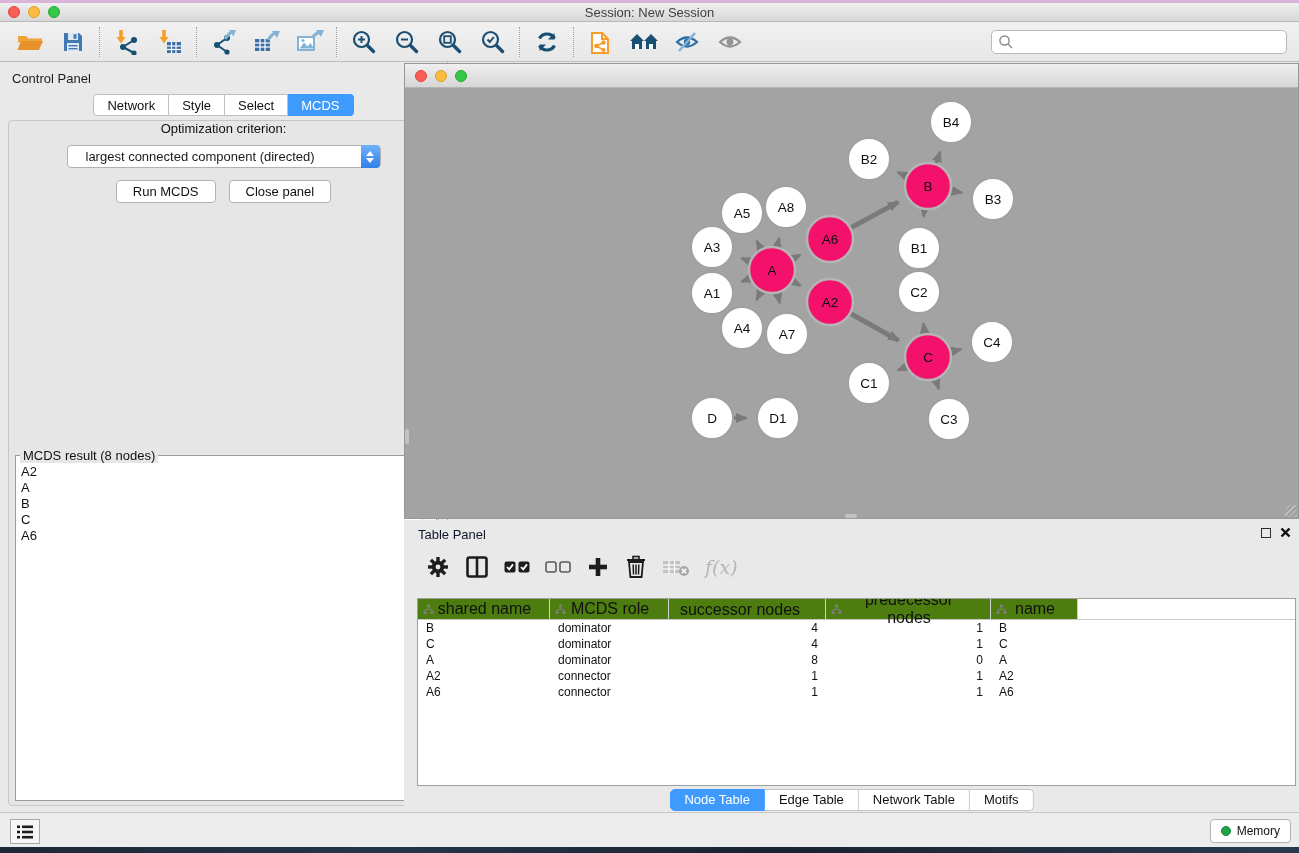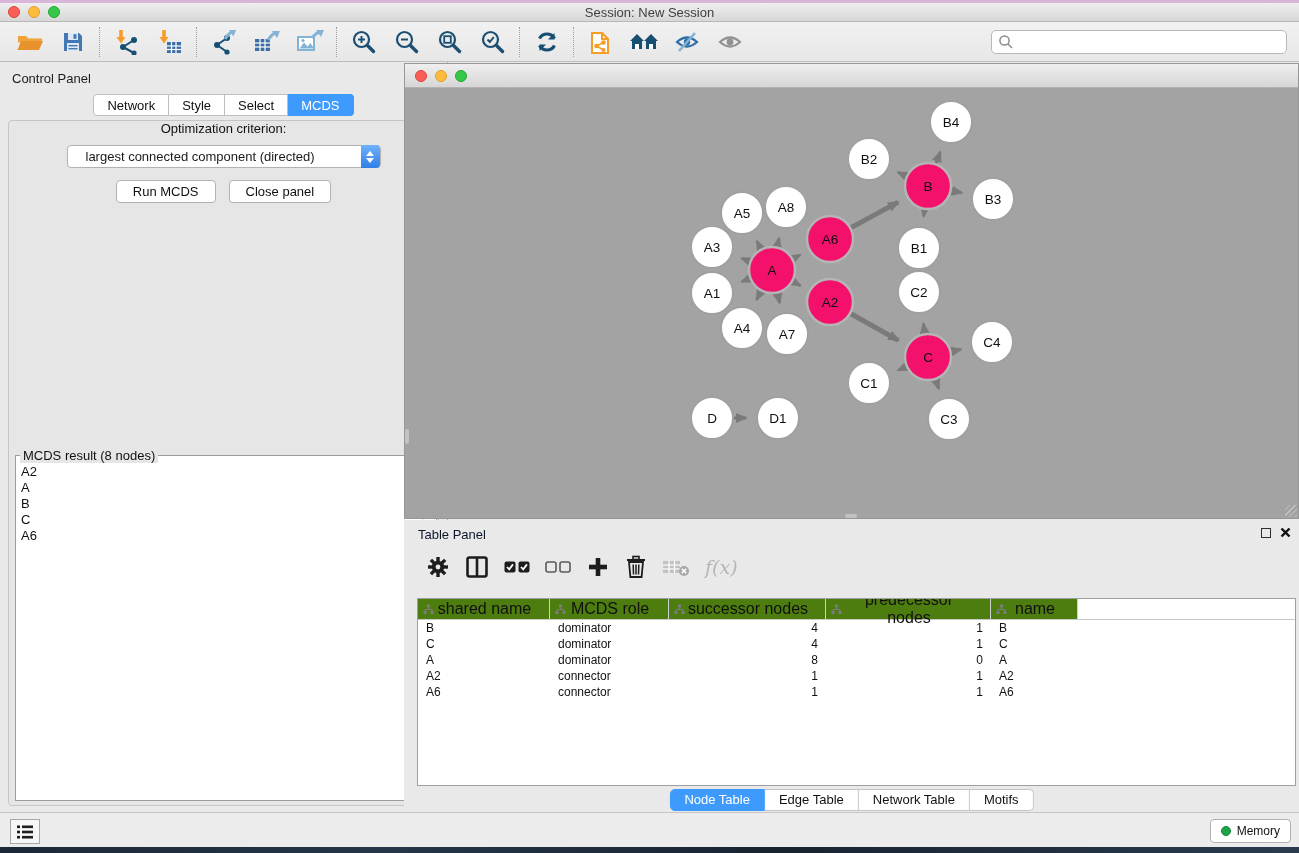--- a/index.html
+++ b/index.html
@@ -532,21 +532,21 @@
               <rect x="4" y="0.5" width="3" height="3" fill="#7d7d7d"></rect>
               <line x1="5.5" y1="3.5" x2="5.5" y2="5.5" stroke="#7d7d7d"></line>
               <line x1="2" y1="5.5" x2="9" y2="5.5" stroke="#7d7d7d"></line>
               <line x1="2" y1="5.5" x2="2" y2="7" stroke="#7d7d7d"></line>
               <line x1="9" y1="5.5" x2="9" y2="7" stroke="#7d7d7d"></line>
               <rect x="0.5" y="7" width="3" height="3" fill="#7d7d7d"></rect>
               <rect x="7.5" y="7" width="3" height="3" fill="#7d7d7d"></rect>
             </svg>
             <span class="hlabel">MCDS role</span>
           </div>
-          <div class="dt-hcell" style="width: 157px;">
+          <div class="dt-hcell" style="width: 157px; flex-direction: column;">
             <svg width="11" height="11" viewBox="0 0 11 11">
               <rect x="4" y="0.5" width="3" height="3" fill="#7d7d7d"></rect>
               <line x1="5.5" y1="3.5" x2="5.5" y2="5.5" stroke="#7d7d7d"></line>
               <line x1="2" y1="5.5" x2="9" y2="5.5" stroke="#7d7d7d"></line>
               <line x1="2" y1="5.5" x2="2" y2="7" stroke="#7d7d7d"></line>
               <line x1="9" y1="5.5" x2="9" y2="7" stroke="#7d7d7d"></line>
               <rect x="0.5" y="7" width="3" height="3" fill="#7d7d7d"></rect>
               <rect x="7.5" y="7" width="3" height="3" fill="#7d7d7d"></rect>
             </svg>
             <span class="hlabel">successor nodes</span>

